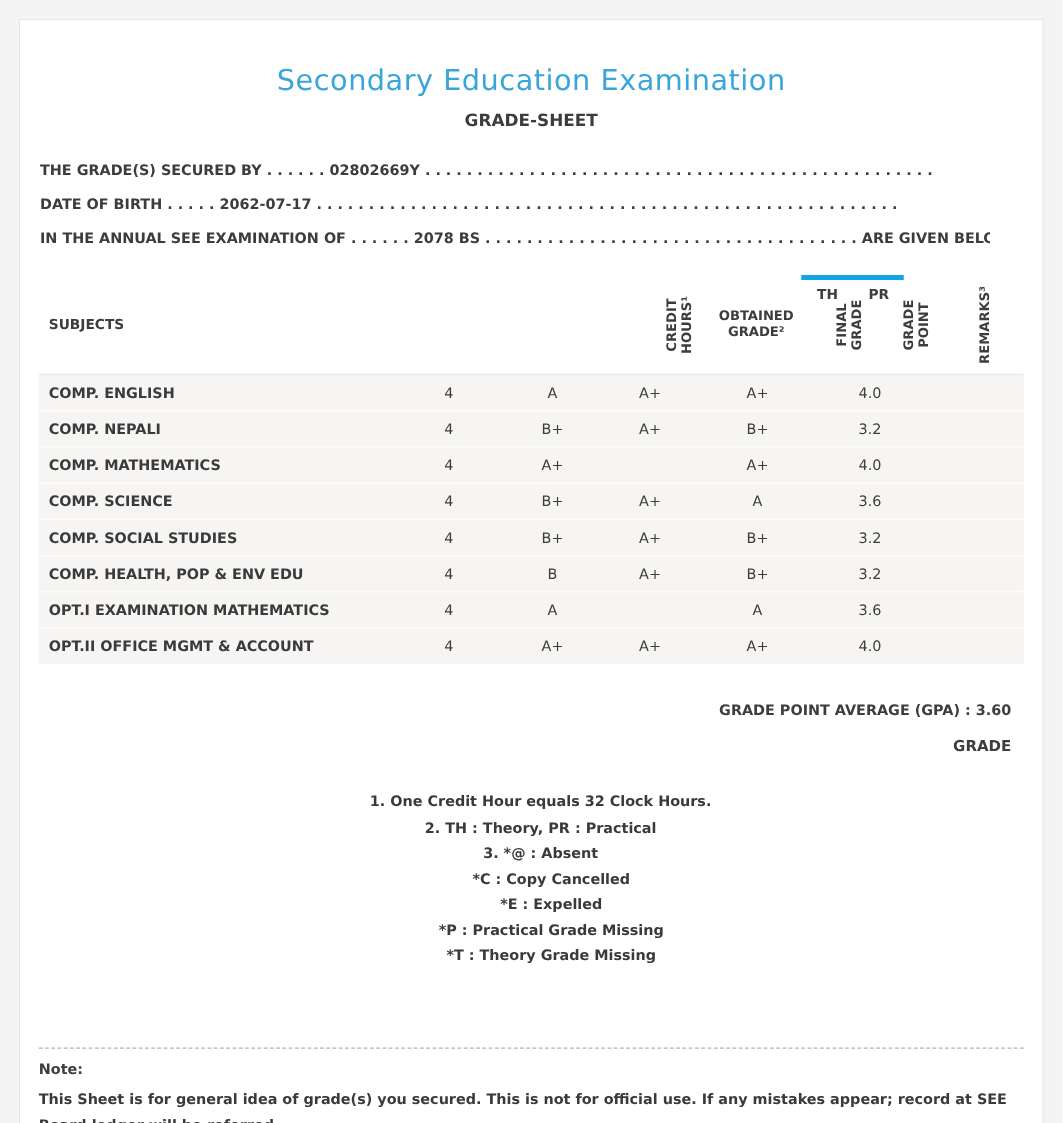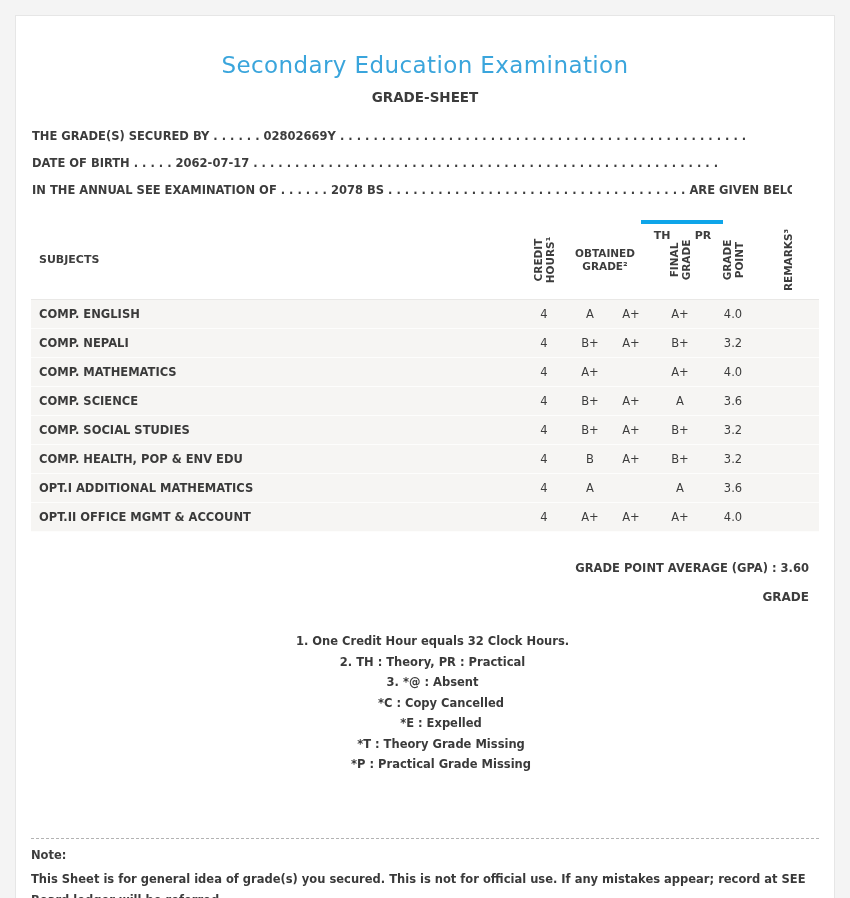--- a/index.html
+++ b/index.html
@@ -95,20 +95,21 @@
     font-size: 11px; font-weight: bold;
   }
 
   .trow {
     display: flex;
     height: 29px;
     align-items: stretch;
     background: #f6f5f3;
     border-bottom: 1px solid #fdfdfc;
     font-size: 11.5px;
+    gap: 37px;
   }
   .trow .cell { display: flex; align-items: center; justify-content: center; }
   .trow .subj {
     flex: 1;
     justify-content: flex-start;
     padding-left: 8px;
     font-weight: 600;
     color: #3a3a3a;
   }
 
@@ -241,21 +242,21 @@
     <div class="cell subj">COMP. HEALTH, POP &amp; ENV EDU</div>
     <div class="cell w-credit">4</div>
     <div class="cell w-th">B</div>
     <div class="cell w-pr">A+</div>
     <div class="cell w-final">B+</div>
     <div class="cell w-point">3.2</div>
     <div class="cell w-remarks"></div>
   </div>
 
   <div class="trow">
-    <div class="cell subj">OPT.I ADDITIONAL MATHEMATICS</div>
+    <div class="cell subj">OPT.I EXAMINATION MATHEMATICS</div>
     <div class="cell w-credit">4</div>
     <div class="cell w-th">A</div>
     <div class="cell w-pr"></div>
     <div class="cell w-final">A</div>
     <div class="cell w-point">3.6</div>
     <div class="cell w-remarks"></div>
   </div>
 
   <div class="trow">
     <div class="cell subj">OPT.II OFFICE MGMT &amp; ACCOUNT</div>
@@ -276,23 +277,23 @@
   <div class="footnote">1. One Credit Hour equals 32 Clock Hours.</div>
 
   <div class="footnote">2. TH : Theory, PR : Practical</div>
 
   <div class="footnote">3. *@ : Absent</div>
 
   <div class="footnote indent">*C : Copy Cancelled</div>
 
   <div class="footnote indent">*E : Expelled</div>
 
+  <div class="footnote indent">*P : Practical Grade Missing</div>
+
   <div class="footnote indent">*T : Theory Grade Missing</div>
-
-  <div class="footnote indent">*P : Practical Grade Missing</div>
 </div>
 
   <div class="divider"></div>
 
   <div class="note-label">Note:</div>
   <div class="note-text">This Sheet is for general idea of grade(s) you secured. This is not for official use. If any mistakes appear; record at SEE Board ledger will be referred.</div>
 
 </div>
 
 </body></html>

